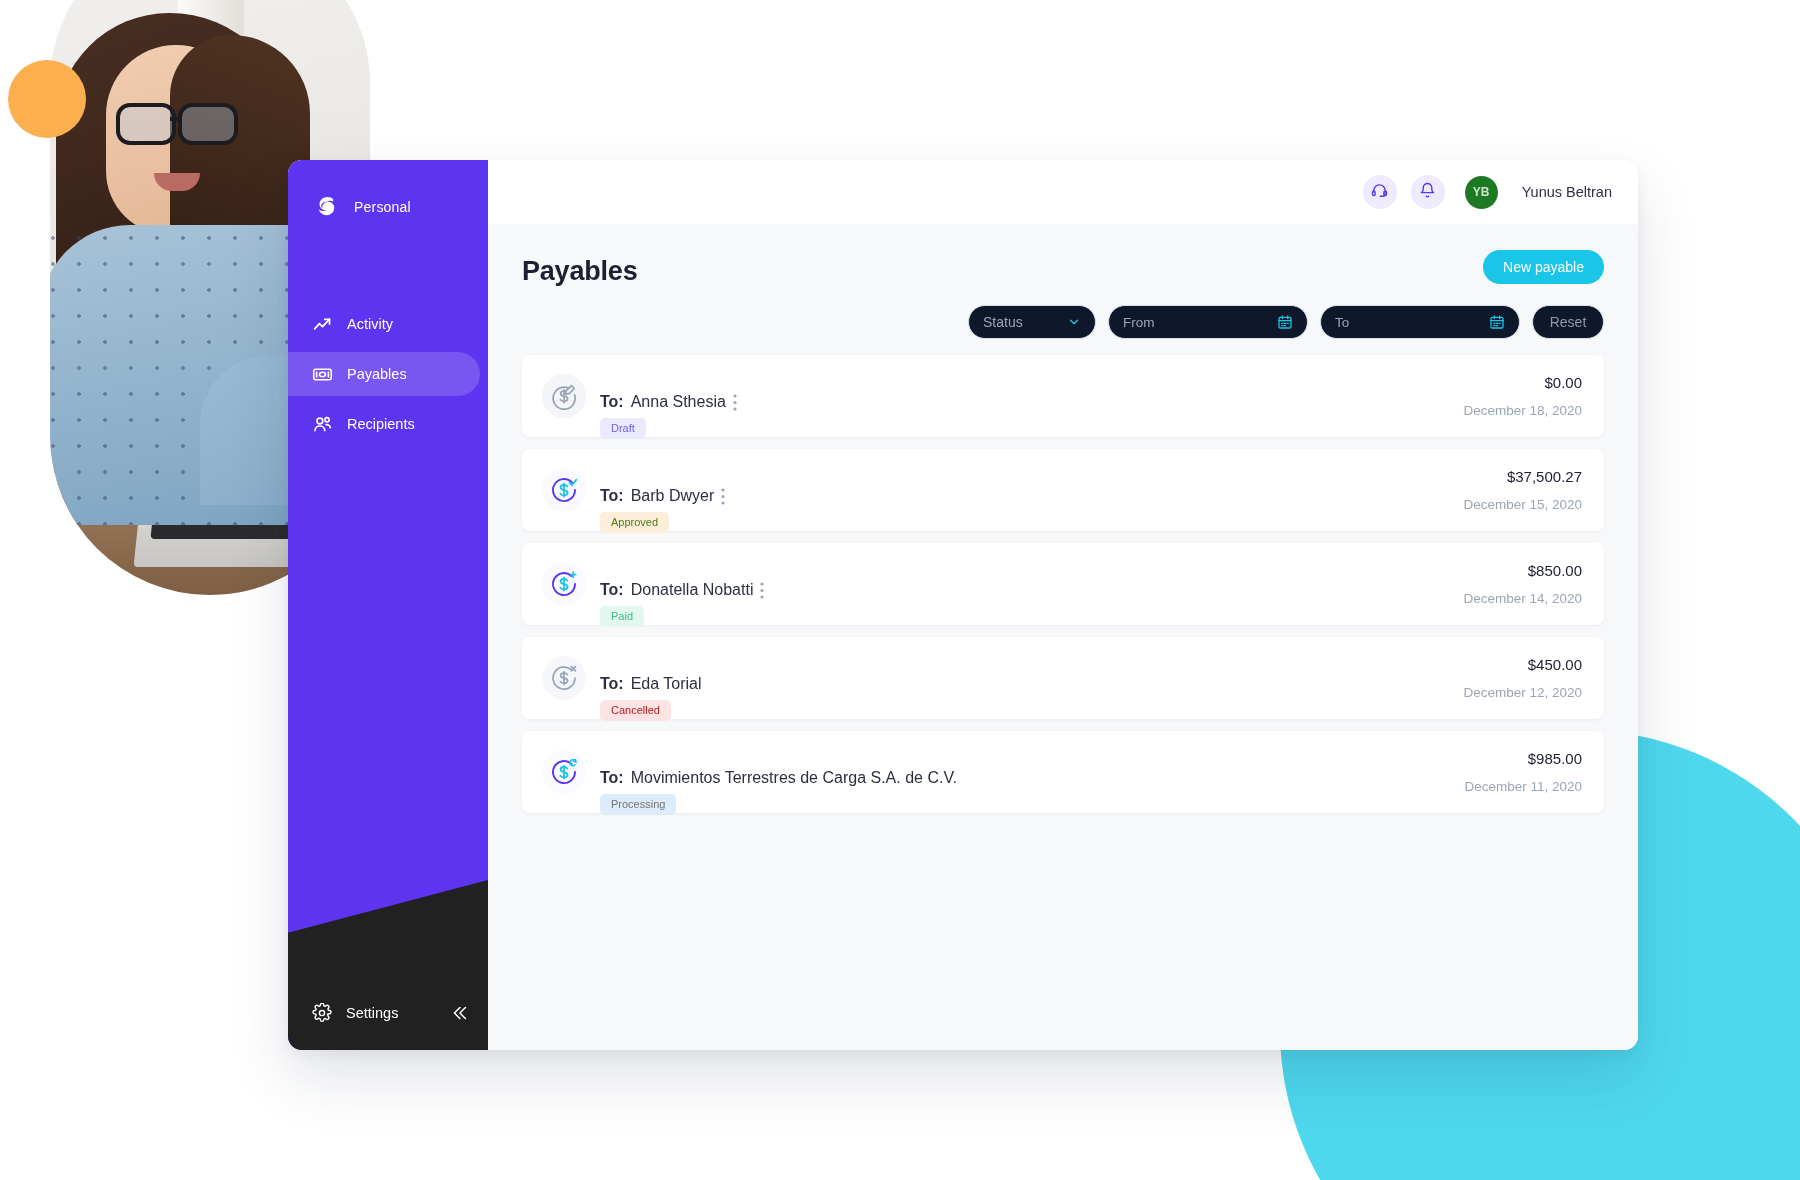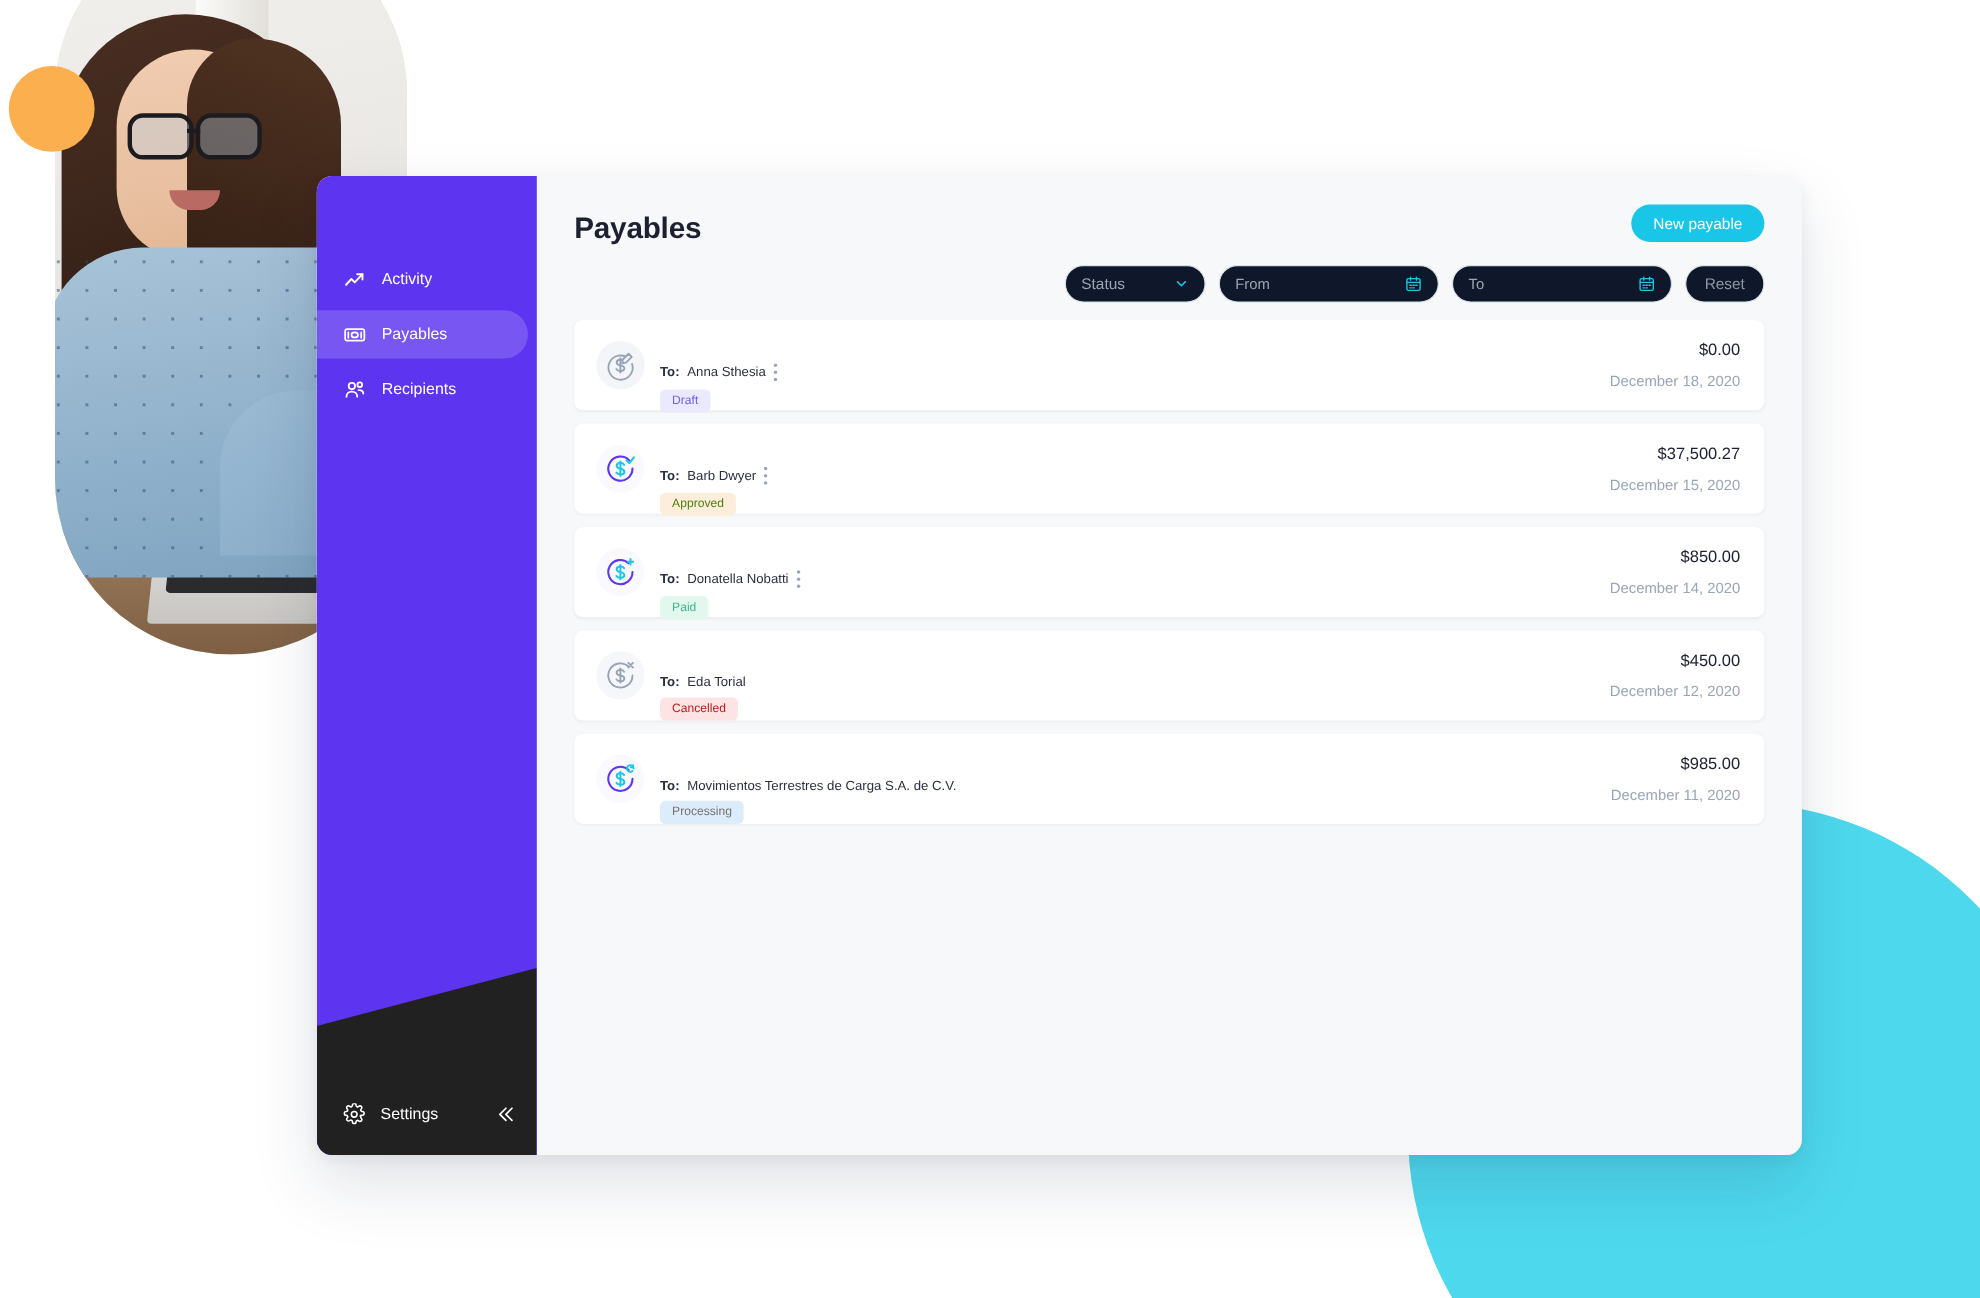--- a/index.html
+++ b/index.html
@@ -127,21 +127,21 @@
   .cal{width:16px;height:16px;}
 
   
   .rows{margin-top:16px;display:flex;flex-direction:column;gap:12px;}
   .row{
     background:#ffffff;border-radius:8px;height:82px;display:flex;align-items:center;
     padding:0 22px 0 20px;box-shadow:0 1px 3px rgba(40,50,80,.06);position:relative;
   }
   .row-icon{width:44px;height:44px;flex:0 0 44px;margin-right:14px;}
   .row-mid{flex:1;min-width:0;display:flex;flex-direction:column;gap:7px;}
-  .to-line{font-size:12px;color:#2b3040;display:flex;align-items:center;gap:7px;margin-top:40px;}
+  .to-line{font-size:16px;color:#2b3040;display:flex;align-items:center;gap:7px;margin-top:40px;}
   .to-line b{font-weight:bold;}
   .to-line .nm{font-weight:normal;}
   .kebab{width:4px;height:17px;cursor:pointer;}
   .badge{
     align-self:flex-start;font-size:11px;border-radius:5px;padding:5px 11px;line-height:1;
   }
   .row-right{display:flex;flex-direction:column;align-items:flex-end;gap:12px;}
   .amount{font-size:15px;font-weight:normal;color:#1c2030;}
   .date{font-size:13.5px;color:#9aa6b4;}
 </style>
@@ -168,20 +168,29 @@
     <div class="arm"></div>
     <div class="hand"></div>
   </div>
 </div>
 
 <div class="deco-orange-circle"></div>
 
 <div class="app-window">
 
   <div class="sidebar">
+    <div class="sidebar-brand">
+      <span class="brand-logo">
+        <svg viewBox="0 0 32 32" width="30" height="30" fill="none">
+          <path d="M22.5 7.5C20 5 15.5 4.5 12 6.5c-4 2.3-5.2 7.3-2.5 10.5 1.5 1.8 3.6 2.3 5.6 2.1-2.6 1.6-5.9 1.4-8-.6 1.6 5 7.2 7.6 12 5.4 4.5-2.1 6-7.7 3.2-11.2-1.6-2-4-2.6-6.2-2.2 2.1-1.6 4.6-1.4 6.4-.5z" fill="#ffffff"></path>
+          <path d="M10 13.5c1.3-2.6 4.4-3.8 7-2.8-2.4-.1-4.6 1.2-5.6 3.3-.5 1.1-.6 2.3-.3 3.4-1.2-1.1-1.7-2.7-1.1-3.9z" fill="#5d34ef"></path>
+        </svg>
+      </span>
+      <span class="brand-name">Personal</span>
+    </div>
 
     <div class="nav">
       <div class="nav-item">
         <span class="ic">
           <svg viewBox="0 0 24 24" width="21" height="21" fill="none" stroke="#ffffff" stroke-width="2" stroke-linecap="round" stroke-linejoin="round">
             <polyline points="3,17 8.5,11 12,14.5 20,6"></polyline>
               <polyline points="14.5,6 20,6 20,11.5"></polyline>
           </svg>
         </span>
         <span>Activity</span>
@@ -225,20 +234,42 @@
         <svg viewBox="0 0 24 24" width="22" height="22" fill="none" stroke="#ffffff" stroke-width="1.7" stroke-linecap="round" stroke-linejoin="round">
           <polyline points="13,6 7,12 13,18"></polyline>
             <polyline points="19,6 13,12 19,18"></polyline>
         </svg>
       </span>
     </div>
   </div>
 
   <div class="main">
 
+    <div class="topbar">
+      <div class="icon-btn">
+        <span>
+          <svg viewBox="0 0 24 24" fill="none" stroke="#5d34ef" stroke-width="2" stroke-linecap="round" stroke-linejoin="round">
+            <path d="M4 14v-2a8 8 0 0 1 16 0v2"></path>
+            <path d="M20 15.5v1A3.5 3.5 0 0 1 16.5 20H13"></path>
+            <rect x="2.2" y="13" width="3.6" height="6" rx="1.6"></rect>
+            <rect x="18.2" y="13" width="3.6" height="6" rx="1.6"></rect>
+          </svg>
+        </span>
+      </div>
+      <div class="icon-btn">
+        <span>
+          <svg viewBox="0 0 24 24" fill="none" stroke="#5d34ef" stroke-width="2" stroke-linecap="round" stroke-linejoin="round">
+            <path d="M18 8A6 6 0 0 0 6 8c0 6-2.5 7-2.5 7h17S18 14 18 8z"></path>
+            <path d="M10.3 20a2 2 0 0 0 3.4 0"></path>
+          </svg>
+        </span>
+      </div>
+      <div class="avatar">YB</div>
+      <div class="user-name">Yunus Beltran</div>
+    </div>
 
     <div class="content">
 
       <div class="page-head">
         <h1 class="page-title">Payables</h1>
         <button class="btn-primary">New payable</button>
       </div>
 
       <div class="filters">
         <div class="field status">

